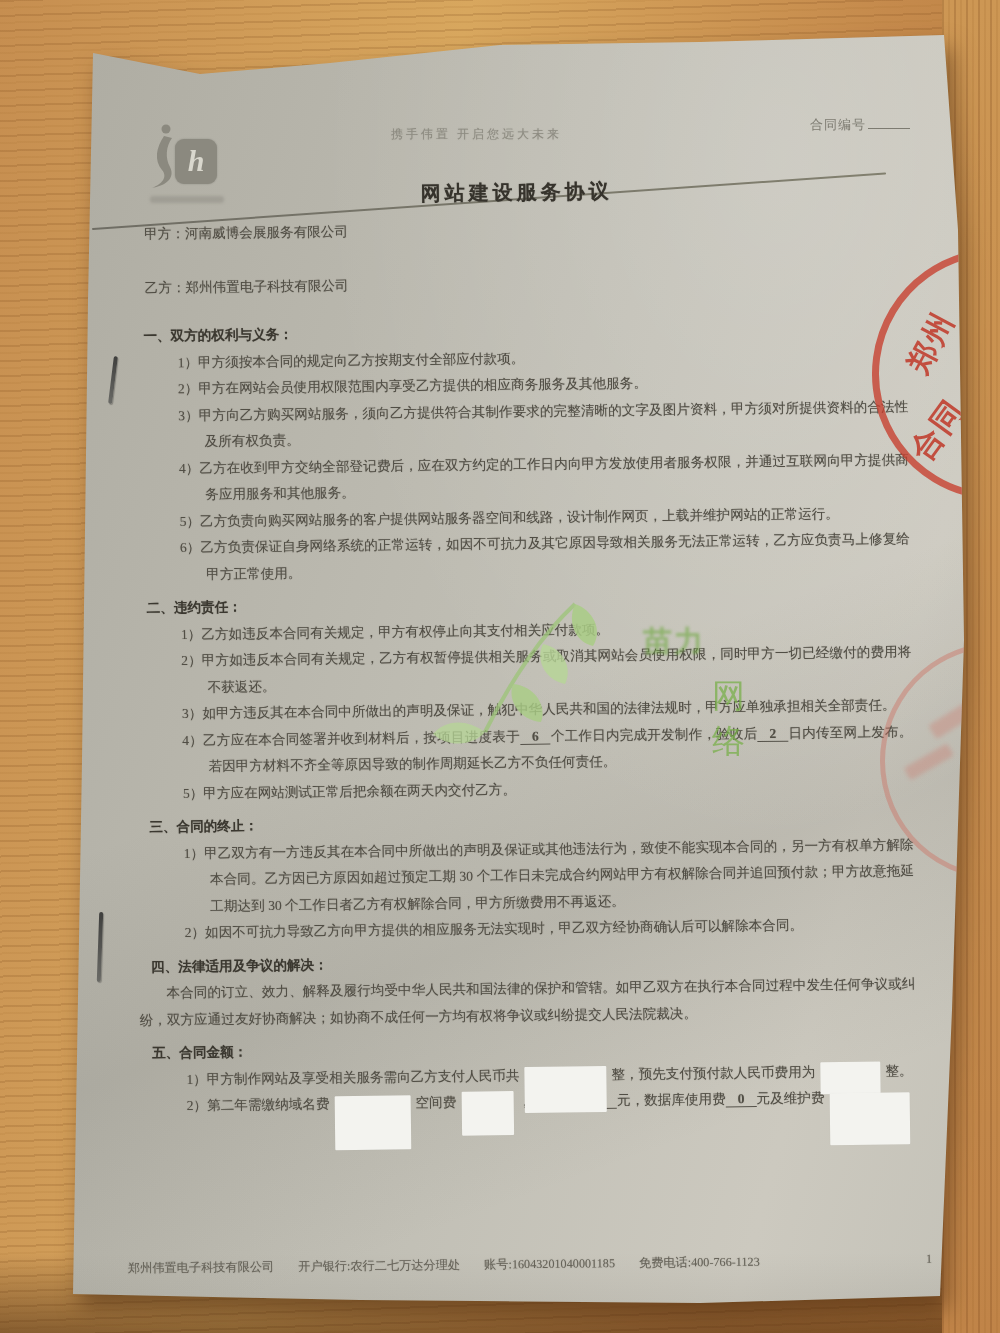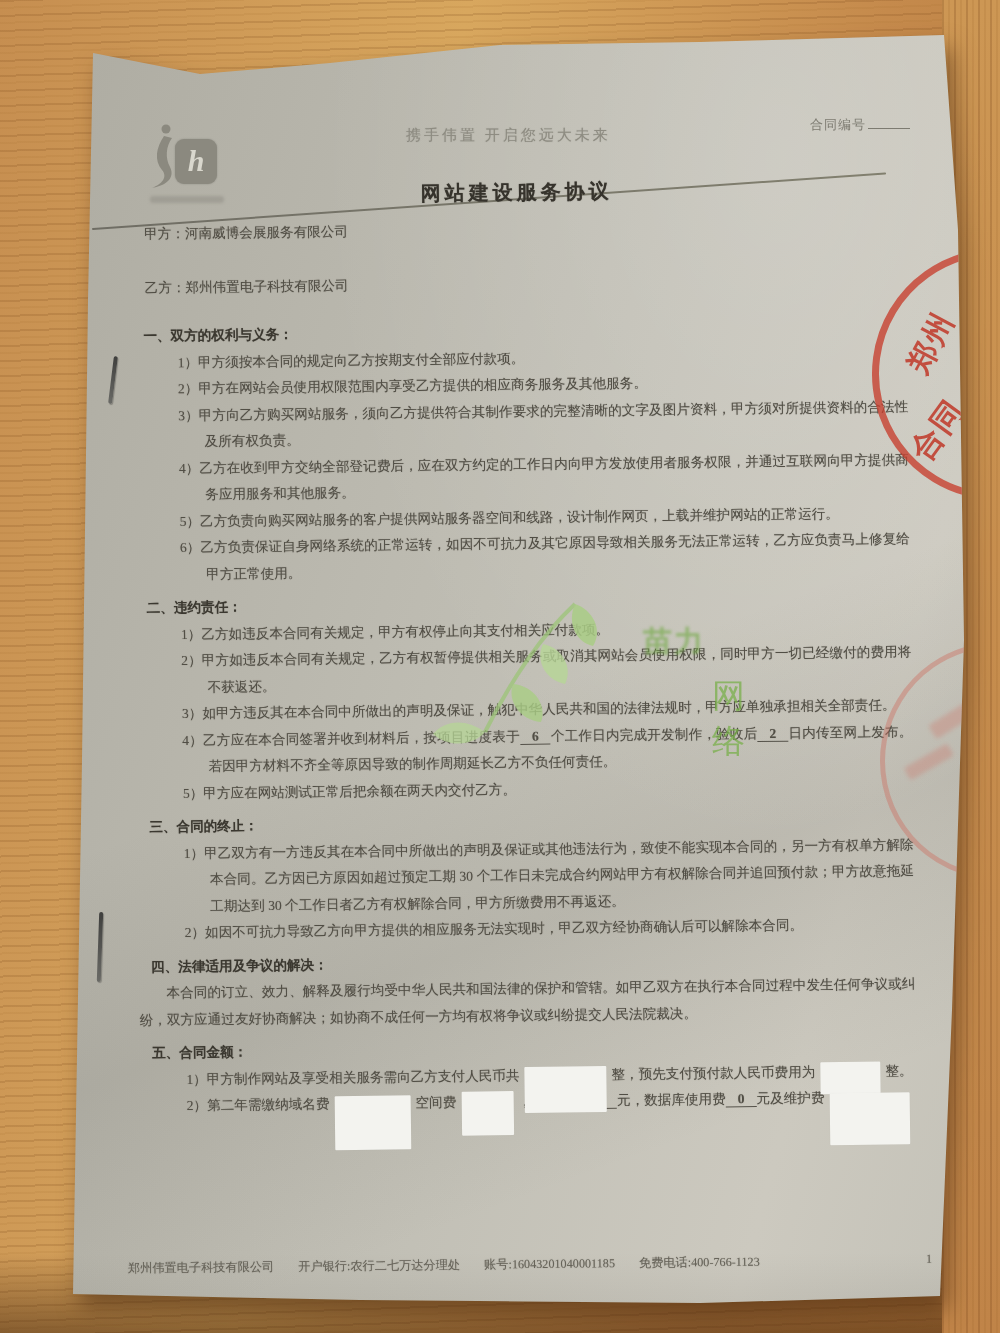--- a/index.html
+++ b/index.html
@@ -30,21 +30,21 @@
       radial-gradient(ellipse at 78% 12%, rgba(255,255,255,.16), rgba(255,255,255,0) 42%),
       linear-gradient(90deg, rgba(75,73,65,.28), rgba(75,73,65,0) 3.5%),
       linear-gradient(160deg, rgba(0,0,0,0) 52%, rgba(92,90,82,.12) 66%, rgba(0,0,0,0) 82%),
       linear-gradient(0deg, rgba(96,94,86,.14), rgba(0,0,0,0) 6%),
       linear-gradient(105deg,#acaaa0 0%,#b7b5ab 28%,#c2c0b6 55%,#ccc9bf 80%,#c3c1b7 100%);
   }
   
   .logo-box{position:absolute;left:175px;top:139px;width:42px;height:45px;border-radius:9px;background:#8b897f;color:#d9d7cd;font-style:italic;font-weight:bold;font-size:30px;text-align:center;line-height:44px;box-shadow:0 0 2px rgba(0,0,0,.2);}
   .logo-swoosh{position:absolute;left:142px;top:122px;}
   .logo-sub{position:absolute;left:150px;top:196px;width:74px;height:7px;background:rgba(138,136,126,.45);filter:blur(1.5px);border-radius:3px;}
-  .slogan{position:absolute;left:406px;top:126px;font-size:15px;letter-spacing:3px;color:#8e8c82;text-shadow:0 0 1px rgba(142,140,130,.6);}
+  .slogan{position:absolute;left:391px;top:126px;font-size:12px;letter-spacing:3px;color:#8e8c82;text-shadow:0 0 1px rgba(142,140,130,.6);}
   .contract-no{position:absolute;left:810px;top:116px;font-size:13px;color:#7d7b71;letter-spacing:1px;}
   .contract-no .nline{display:inline-block;width:42px;border-bottom:1.6px solid #7d7b71;height:12px;margin-left:2px;}
   .rule{position:absolute;left:92px;top:228px;width:796px;height:2px;background:linear-gradient(90deg,#6f6d64,#82806f);transform:rotate(-4deg);transform-origin:left center;border-radius:2px;}
   
   .content{
     position:absolute;left:132px;top:176px;width:778px;
     transform:rotate(-0.7deg);transform-origin:60% 40%;
     color:#514e45;font-size:13.6px;text-shadow:0 0 1px rgba(81,78,69,.45);
   }
   .doc-title{text-align:center;font-size:20px;font-weight:bold;letter-spacing:4px;color:#36332c;margin:2px 0 10px 0;text-shadow:0 0 1px rgba(54,51,44,.5);}

